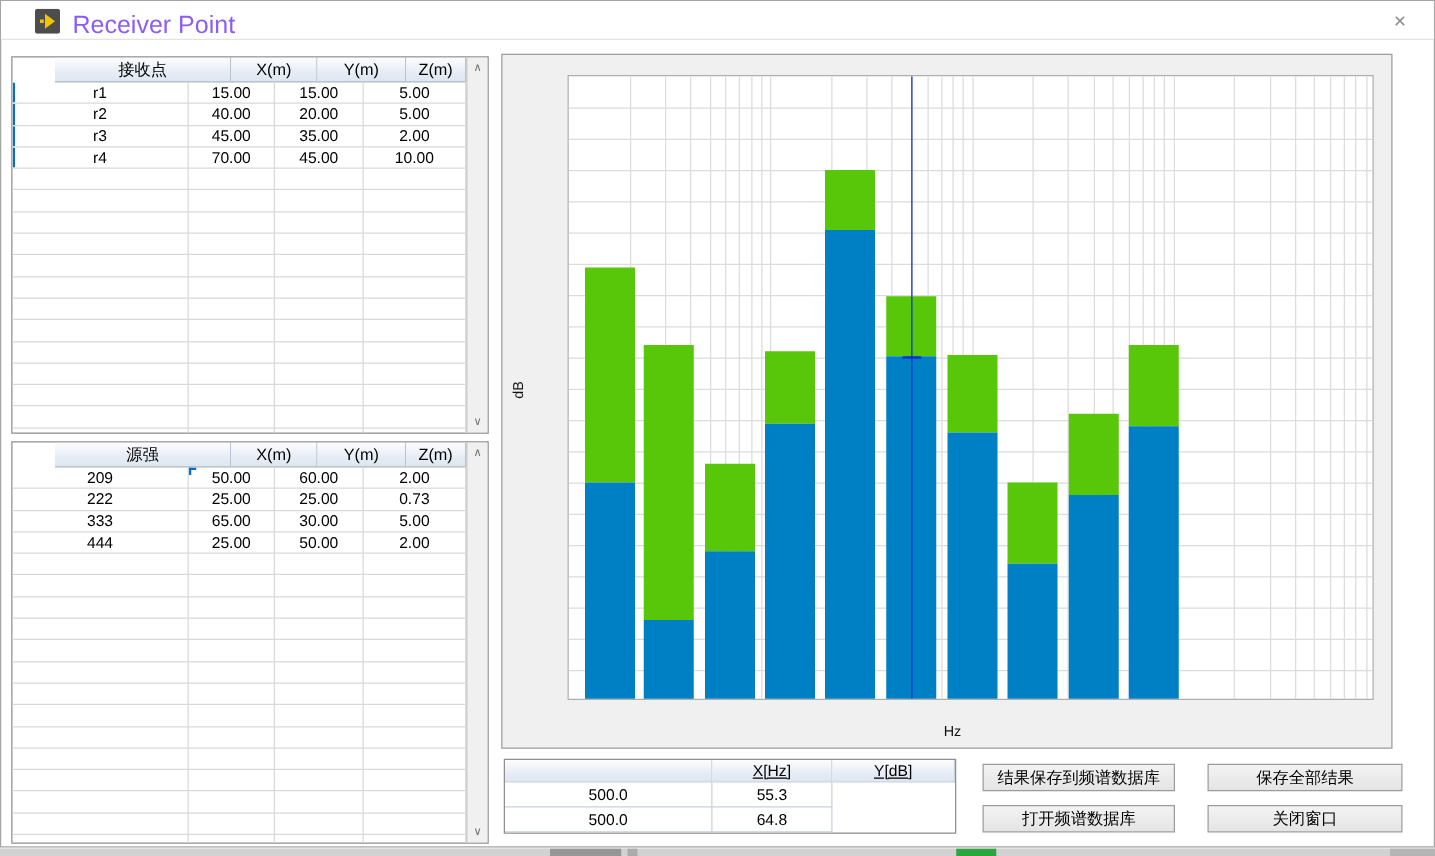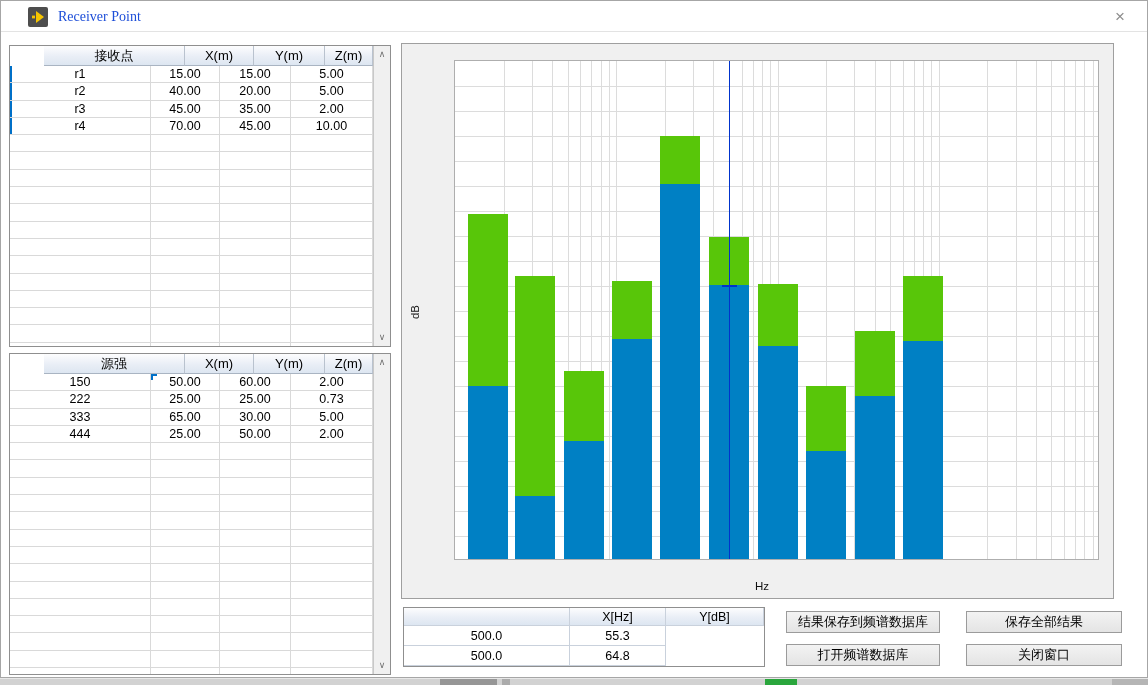--- a/index.html
+++ b/index.html
@@ -4,21 +4,21 @@
 <style>
   * { margin:0; padding:0; box-sizing:border-box; }
   html,body { width:1148px; height:685px; overflow:hidden;
               font-family:"Liberation Sans","DejaVu Sans",sans-serif; background:#e8e8e8; }
   .window { position:absolute; left:0; top:0; width:1148px; height:678px;
             background:#ffffff; border:1px solid #a6a6a6; }
   
   .titlebar { position:absolute; left:0; top:0; width:100%; height:31px;
               background:#ffffff; border-bottom:1px solid #e3e3e3; }
   .lv-icon { position:absolute; left:27px; top:6px; width:20px; height:20px; }
-  .title-text { position:absolute; left:57px; top:8px; font-size:14px; color:#1d4ed8;font-family:Liberation Serif, serif; }
+  .title-text { position:absolute; left:57px; top:8px; font-size:20px; color:#8b5cf6; }
   .close-x { position:absolute; right:16px; top:5px; width:22px; height:22px;
              font-size:17px; color:#8d8d8d; text-align:center; line-height:22px; cursor:default; }
   
   .panel { position:absolute; background:#ffffff; border:1px solid #8f8f8f; display:flex; overflow:hidden; }
   .tbl { flex:1 1 auto; overflow:hidden; }
   .t-row { display:grid; grid-template-columns:141px 69px 71px 1fr; height:17.3px; }
   .t-row.t-head { height:20px;padding-left:34px; }
   .t-cell { border-right:1px solid #d9d9d9; border-bottom:1px solid #d9d9d9;
             font-size:12.5px; color:#000; text-align:center; line-height:17.3px;
             position:relative; overflow:hidden; white-space:nowrap; }
@@ -56,21 +56,21 @@
   .legend-label { flex:1; font-size:11.5px; color:#000; white-space:nowrap; }
   .legend-swatch { width:24px; height:15px; background:#fff; border:1px solid #b4b4b4; }
   
   .readout { position:absolute; left:402px; top:606px; width:362px; height:60px;
              border:1px solid #8f8f8f; background:#fff; overflow:hidden; }
   .r-row { display:grid; grid-template-columns:166px 96px 1fr; height:20px; }
   .r-row.r-head { height:18px; }
   .r-cell { border-right:1px solid #c9d1dc; border-bottom:1px solid #c9d1dc;
             font-size:12.5px; color:#000; line-height:20px; text-align:center;
             position:relative; white-space:nowrap; overflow:hidden; }
-  .r-head .r-cell { background:linear-gradient(#fdfdfe,#e9eef6 55%,#dde6f1); line-height:18px; }
+  .r-head .r-cell { background:linear-gradient(#fdfdfe,#e9eef6 55%,#dde6f1); line-height:18px;text-decoration:underline; }
   .r-cell.lbl { text-align:left; padding-left:7px; }
   
   .btn { position:absolute; height:22px; background:linear-gradient(#f3f3f3,#e4e4e4);
          border:1px solid #9b9b9b; font-size:13px; color:#000; text-align:center;
          line-height:20px; font-family:inherit; cursor:default; }
   
   .sliver { position:absolute; left:0; top:679px; width:1148px; height:6px; background:#d2d2d2; }
   .sliver i { position:absolute; top:0; height:6px; display:block; }
 </style>
 </head>
@@ -207,21 +207,21 @@
 
   <div class="panel" style="left:8px; top:352px; width:382px; height:322px;">
     <div class="tbl" id="source-tbl">
         <div class="t-row t-head">
           <div class="t-cell">源强</div>
           <div class="t-cell">X(m)</div>
           <div class="t-cell">Y(m)</div>
           <div class="t-cell">Z(m)</div>
         </div>
         <div class="t-row">
-          <div class="t-cell">150</div>
+          <div class="t-cell">209</div>
           <div class="t-cell">50.00<div class="focus-corner"></div></div>
           <div class="t-cell">60.00</div>
           <div class="t-cell">2.00</div>
         </div>
         <div class="t-row">
           <div class="t-cell">222</div>
           <div class="t-cell">25.00</div>
           <div class="t-cell">25.00</div>
           <div class="t-cell">0.73</div>
         </div>

